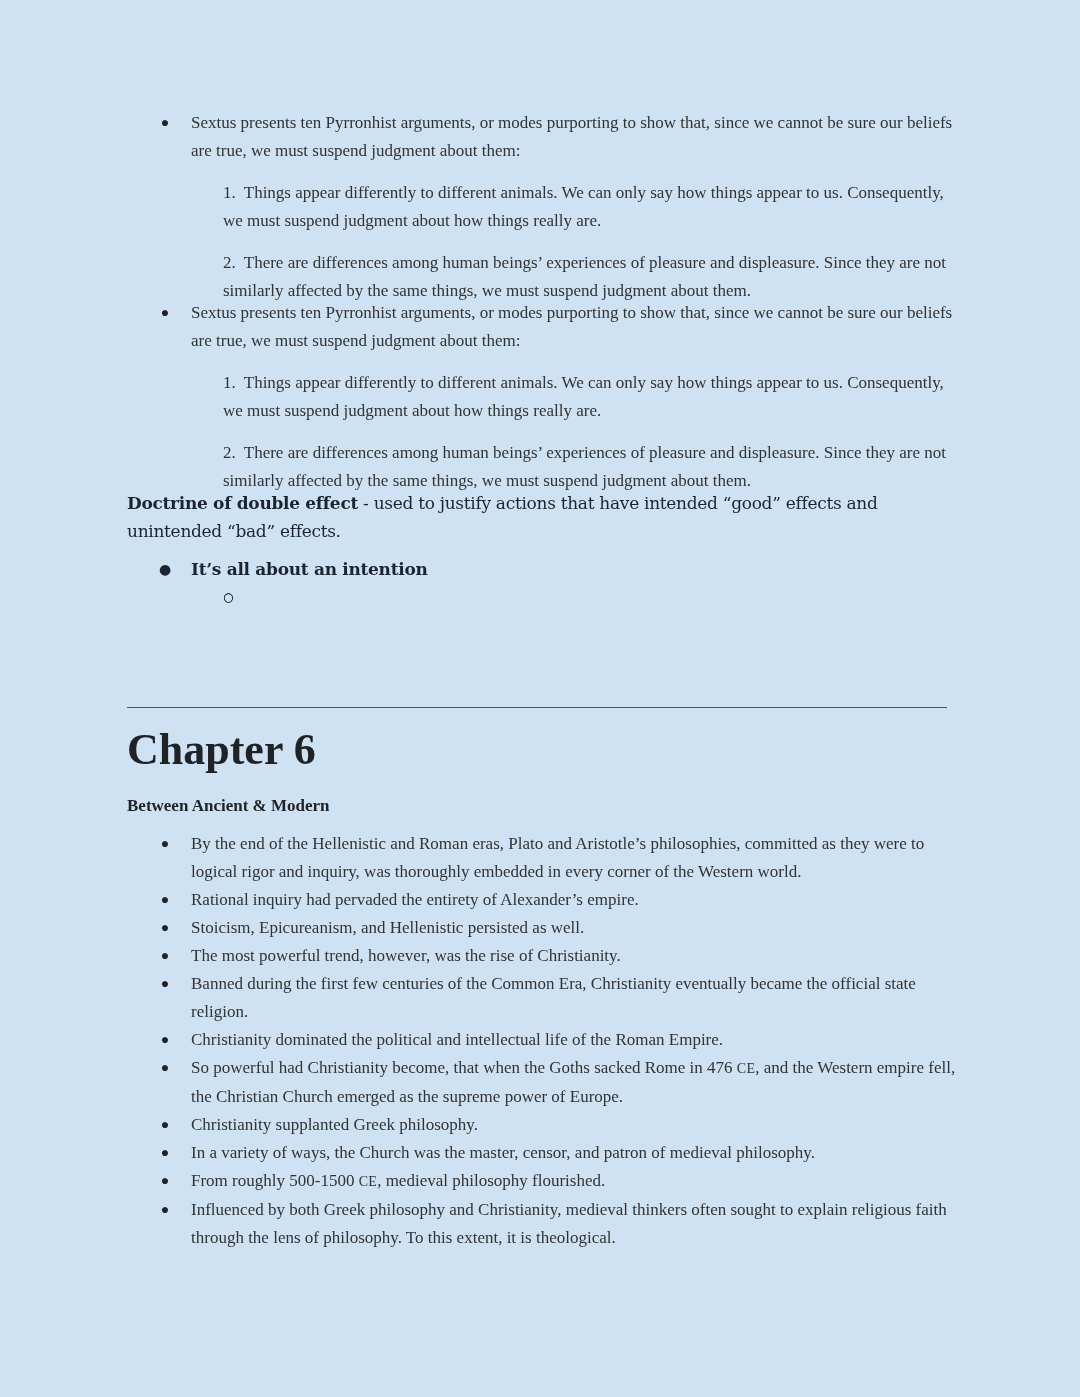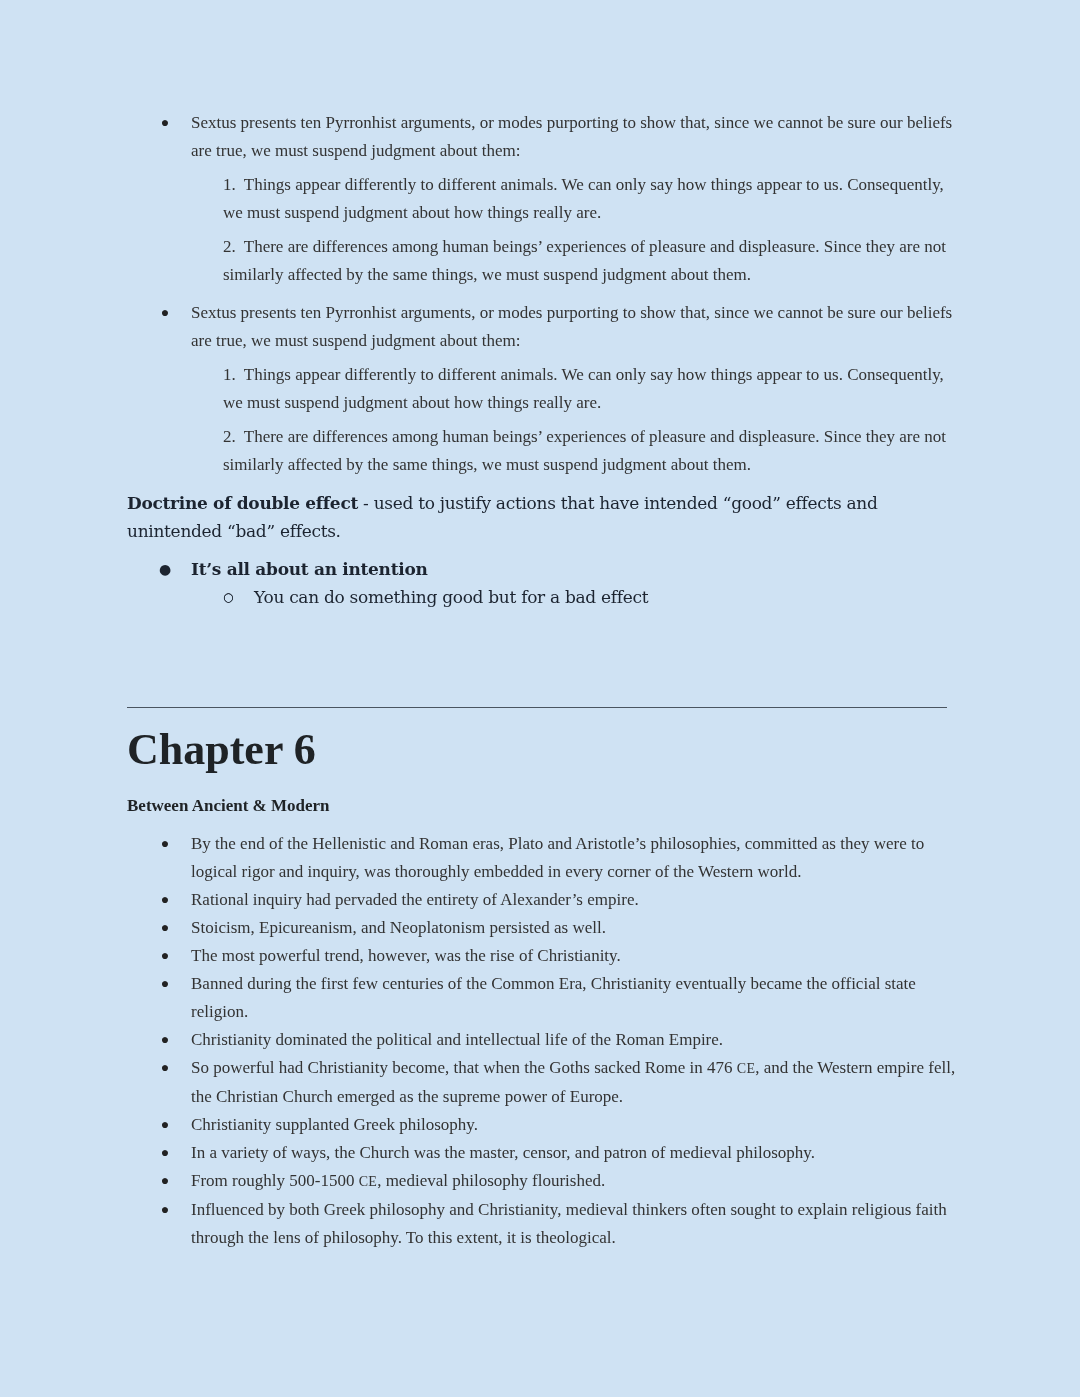--- a/index.html
+++ b/index.html
@@ -43,21 +43,21 @@
       width: 12px;
       text-align: center;
       font-size: 14px;
       color: #222;
     }
     .num-item {
       position: relative;
       padding-left: 223px;
       padding-right: 120px;
       line-height: 28px;
-      margin-top: 6px;
+      margin-top: 14px;
     }
     .num-item .num {
       margin-right: 8px;
     }
     
     .doctrine {
       position: absolute;
       left: 127px;
       top: 489px;
       width: 820px;
@@ -177,41 +177,40 @@
   <div class="doctrine-list">
     <div class="lvl1">
       <span class="dot">●</span>
       <span>It’s all about an intention</span>
     </div>
     <div class="lvl2">
       <span class="circ">○</span>
     </div>
     <div class="lvl2">
       <span class="circ">○</span>
-      <span>You can do something good but for a bad effect</span>
     </div>
   </div>
 
   <div class="separator"></div>
 
   <div class="chapter-title">Chapter 6</div>
   <div class="subheading">Between Ancient &amp; Modern</div>
 
   <div class="bullet-block tnr" style="top:830px;">
     <div class="bullet-row">
       <span class="dot">●</span>
       <span>By the end of the Hellenistic and Roman eras, Plato and Aristotle’s philosophies, committed as they were to logical rigor and inquiry, was thoroughly embedded in every corner of the Western world.</span>
     </div>
     <div class="bullet-row">
       <span class="dot">●</span>
       <span>Rational inquiry had pervaded the entirety of Alexander’s empire.</span>
     </div>
     <div class="bullet-row">
       <span class="dot">●</span>
-      <span>Stoicism, Epicureanism, and Neoplatonism persisted as well.</span>
+      <span>Stoicism, Epicureanism, and Hellenistic persisted as well.</span>
     </div>
     <div class="bullet-row">
       <span class="dot">●</span>
       <span>The most powerful trend, however, was the rise of Christianity.</span>
     </div>
     <div class="bullet-row">
       <span class="dot">●</span>
       <span>Banned during the first few centuries of the Common Era, Christianity eventually became the official state religion.</span>
     </div>
     <div class="bullet-row">

